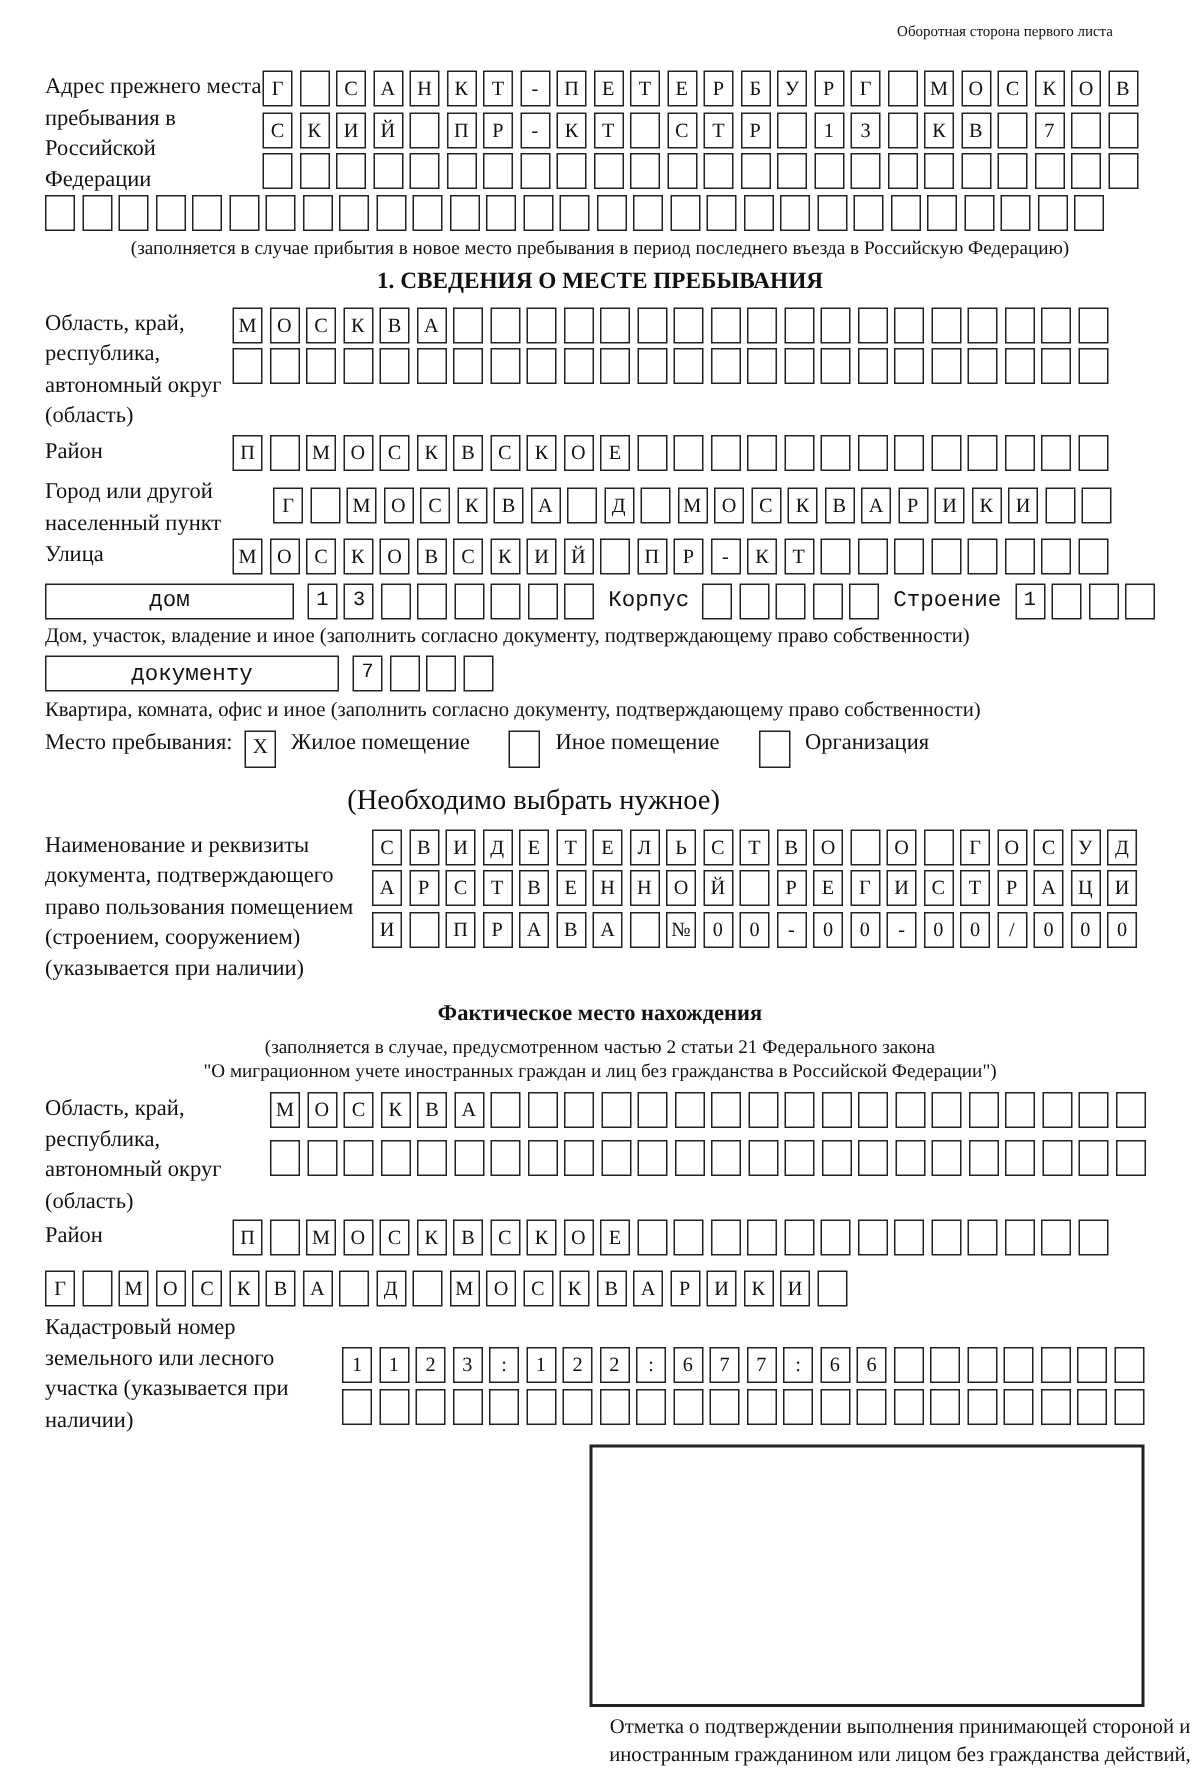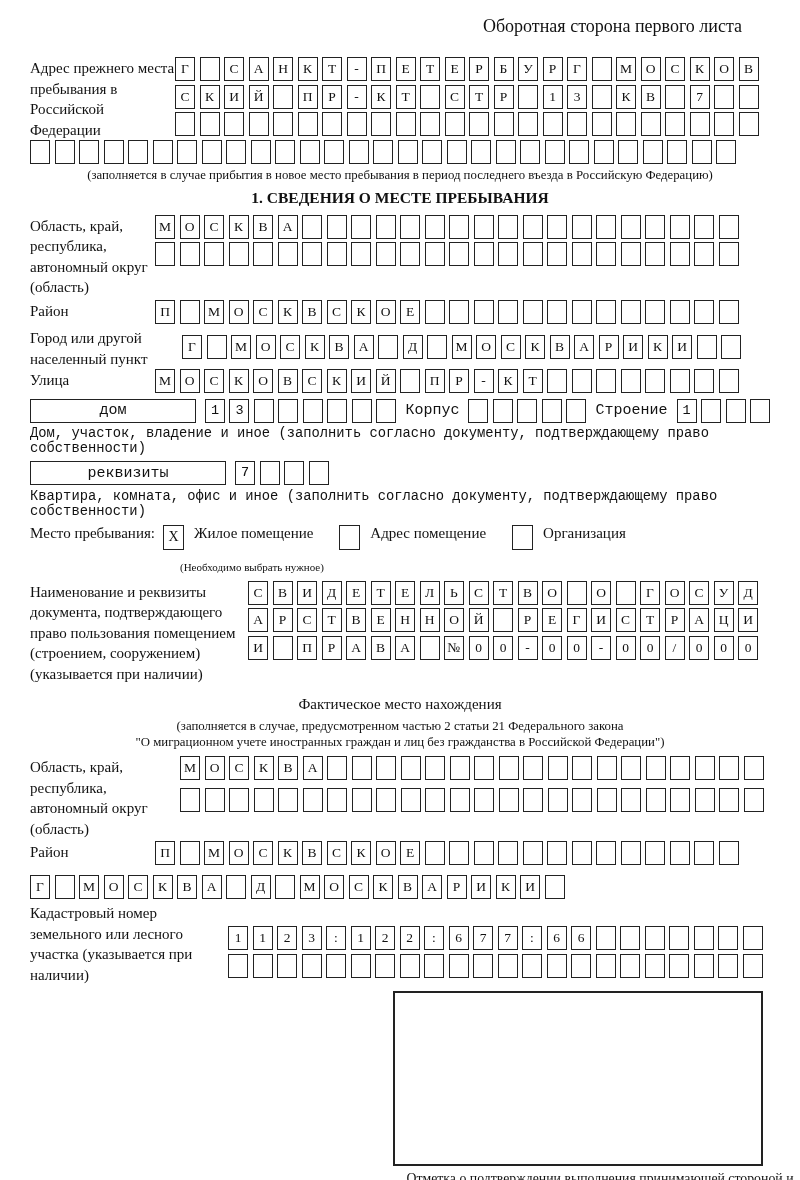--- a/index.html
+++ b/index.html
@@ -4,50 +4,50 @@
 <style>
   * { margin:0; padding:0; box-sizing:border-box; }
   html,body { background:#fff; }
   body {
     width:800px; min-height:1180px; margin:0 auto;
     font-family:"Liberation Serif","DejaVu Serif",serif;
     color:#111; font-size:15px;
   }
   .page { width:800px; min-height:1180px; padding:16px 30px 10px 30px; }
 
-  .header-note { text-align:right; padding-right:28px; font-size:18px; margin-bottom:20px; }
+  .header-note { text-align:right; padding-right:28px; font-size:10px; margin-bottom:20px; }
 
   .frow { display:flex; align-items:flex-start; }
   .flabel { font-size:15px; line-height:20.5px; flex:0 0 auto; padding-top:1px; }
   .fcells-col { display:flex; flex-direction:column; }
   .cellrow { display:flex; gap:4.5px; margin-bottom:3.5px; }
   .cell {
     width:20px; height:24px; border:1.6px solid #222; background:#fff;
     font-size:13.5px; line-height:21px; text-align:center; text-transform:uppercase;
   }
   .caption { font-size:12.8px; text-align:center; margin:1px 0 6px 0; }
-  .caption-left { font-size:13.8px; text-align:left; margin:1px 0 5px 0;font-family:Liberation Mono, monospace; }
+  .caption-left { font-size:13.8px; text-align:left; margin:1px 0 5px 0; }
 
   .section-heading { text-align:center; font-weight:bold; font-size:15.5px; margin:6px 0 8px 0; }
-  .sub-heading { text-align:center; font-weight:normal; font-size:15px; margin:12px 0 6px 0; }
+  .sub-heading { text-align:center; font-weight:bold; font-size:15px; margin:12px 0 6px 0; }
 
   .widebox {
     height:24px; border:1.6px solid #222; display:flex; align-items:center; justify-content:center;
     font-size:15px; margin-right:9px;
   }
   .inline-row { display:flex; align-items:center; margin-bottom:3.5px;font-family:Liberation Mono, monospace; }
   .inline-label { font-size:15px; margin:0 9px; white-space:nowrap; }
 
   .checkbox {
     width:21px; height:25px; border:1.6px solid #222; display:inline-flex;
     align-items:center; justify-content:center; font-size:14px; flex:0 0 auto;
   }
   .place-row { display:flex; align-items:flex-start; margin-top:6px; }
   .place-row .opt-label { margin:0 26px 16px 10px; }
-  .place-caption { font-size:11px; margin:3px 0 8px 150px; width:300px; text-align:left; }
+  .place-caption { font-size:19px; margin:3px 0 8px 150px; width:300px; text-align:right; }
 
   .stamp-box {
     width:370px; height:175px; border:2px solid #222; margin-left:363px; margin-top:6px;
   }
   .stamp-caption {
     width:436px; margin-left:352px; margin-top:4px; text-align:center;
     font-size:13.8px; line-height:1.35;
   }
   .mt2{margin-top:2px;}
 </style>
@@ -347,36 +347,36 @@
     <div class="cellrow" style="margin-bottom:0;">
         <div class="cell">1</div>
         <div class="cell"></div>
         <div class="cell"></div>
         <div class="cell"></div>
       </div>
   </div>
   <div class="caption-left">Дом, участок, владение и иное (заполнить согласно документу, подтверждающему право собственности)</div>
 
   <div class="inline-row">
-    <div class="widebox" style="width:196px;">реквизиты</div>
+    <div class="widebox" style="width:196px;">документу</div>
     <div class="cellrow" style="margin-bottom:0;">
         <div class="cell">7</div>
         <div class="cell"></div>
         <div class="cell"></div>
         <div class="cell"></div>
       </div>
   </div>
   <div class="caption-left">Квартира, комната, офис и иное (заполнить согласно документу, подтверждающему право собственности)</div>
 
   <div class="place-row">
     <span>Место пребывания:</span>
     <span class="checkbox" style="margin-left:8px;">X</span>
     <span class="opt-label">Жилое помещение</span>
     <span class="checkbox"></span>
-    <span class="opt-label">Адрес помещение</span>
+    <span class="opt-label">Иное помещение</span>
     <span class="checkbox"></span>
     <span class="opt-label">Организация</span>
   </div>
   <div class="place-caption">(Необходимо выбрать нужное)</div>
 
   <div class="frow">
     <div class="flabel" style="width:218px;">Наименование и реквизиты документа, подтверждающего право пользования помещением (строением, сооружением) (указывается при наличии)</div>
     <div class="fcells-col">
       <div class="cellrow">
           <div class="cell">С</div>

